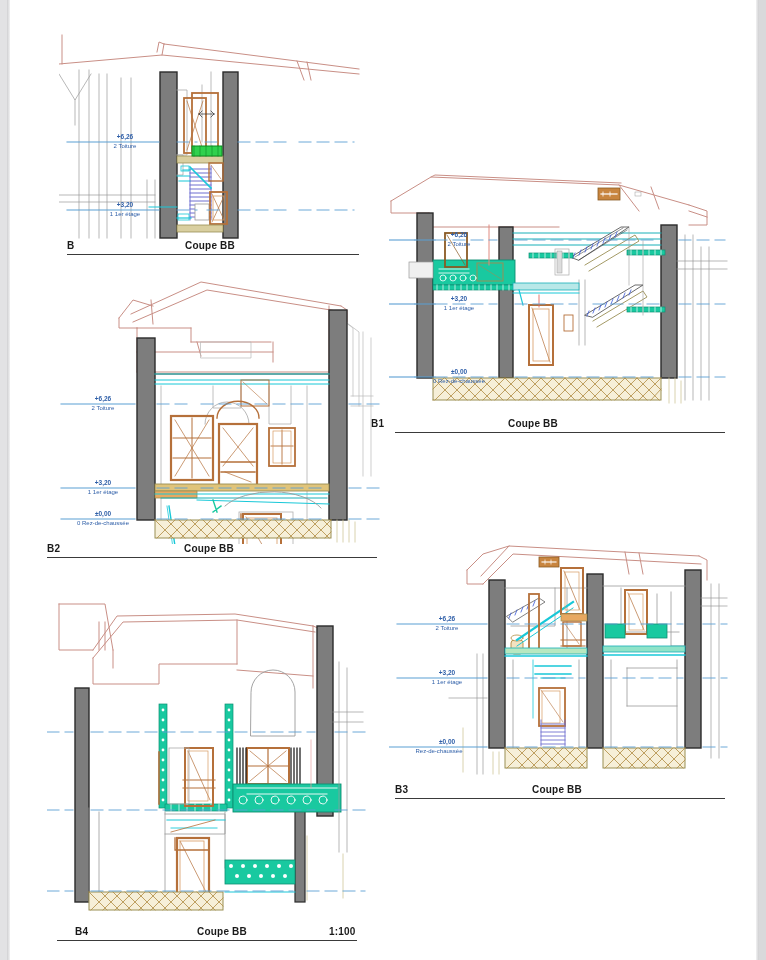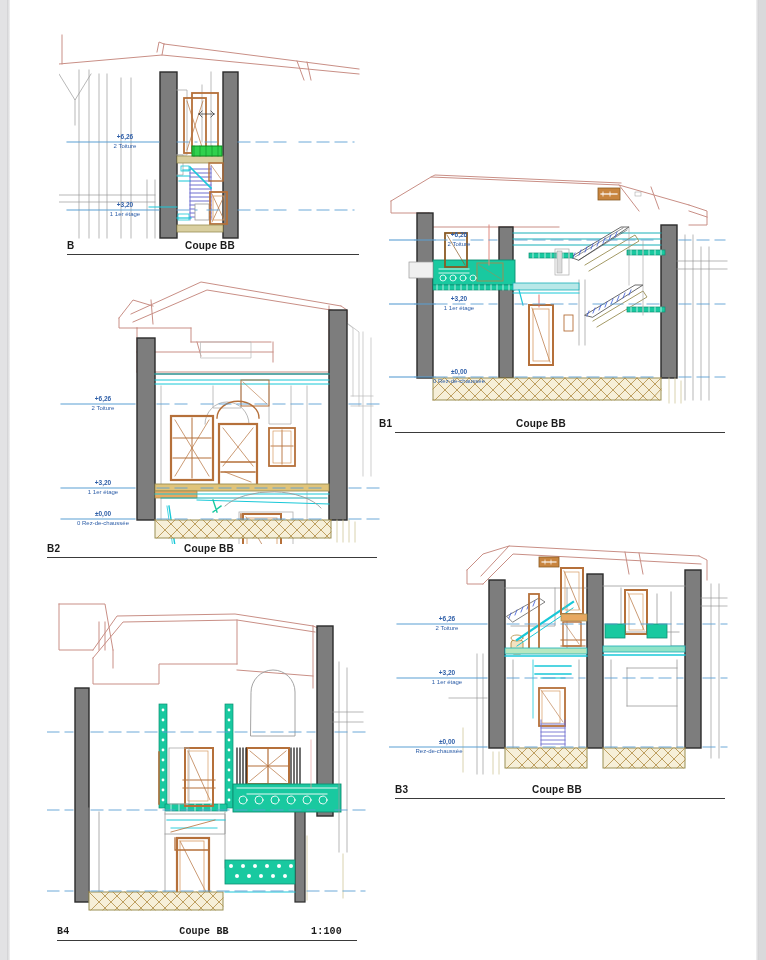--- a/index.html
+++ b/index.html
@@ -315,21 +315,21 @@
       <g font-family="Liberation Sans, sans-serif" fill="#2f5fa8" text-anchor="middle">
         <text x="70" y="72" font-size="6.5" font-weight="bold">+6,26</text>
         <text x="70" y="81" font-size="6">2 Toiture</text>
         <text x="70" y="136" font-size="6.5" font-weight="bold">+3,20</text>
         <text x="70" y="145" font-size="6">1 1er étage</text>
         <text x="70" y="209" font-size="6.5" font-weight="bold">±0,00</text>
         <text x="70" y="218" font-size="6">0 Rez-de-chaussée</text>
       </g>
     </svg>
   </div>
-  <div class="cap-row" style="left:372px; top:418px; width:330px;">
+  <div class="cap-row" style="left:364px; top:418px; width:330px;">
     <span class="cap-id">B1</span>
     <span class="cap-title">Coupe BB</span>
     <span class="cap-scale"></span>
   </div>
   <div class="cap-rule" style="left:388px; top:432px; width:330px;"></div>
 
   <div class="panel" style="left:34px; top:276px;">
     <svg width="340" height="268" viewBox="0 0 340 268">
       <g fill="none" stroke-linecap="square">
         <g stroke="#c98f86" stroke-width="1">
@@ -758,20 +758,20 @@
         </g>
 
         <g>
           <path d="M0 140 L26 140 M44 140 L268 140 M288 140 L318 140" stroke="#5b9fd4" stroke-width=".9" stroke-dasharray="12 6"></path>
           <path d="M0 218 L26 218 M44 218 L268 218 M288 218 L318 218" stroke="#5b9fd4" stroke-width=".9" stroke-dasharray="12 6"></path>
           <path d="M0 299 L26 299 M44 299 L246 299 M260 299 L318 299" stroke="#5b9fd4" stroke-width=".9" stroke-dasharray="12 6"></path>
         </g>
       </g>
     </svg>
   </div>
-  <div class="cap-row" style="left:50px; top:926px; width:300px;font-family:Liberation Mono, monospace;">
+  <div class="cap-row" style="left:68px; top:926px; width:300px;">
     <span class="cap-id">B4</span>
     <span class="cap-title">Coupe BB</span>
     <span class="cap-scale">1:100</span>
   </div>
   <div class="cap-rule" style="left:50px; top:940px; width:300px;"></div>
 
 </div>
 
 </body></html>

